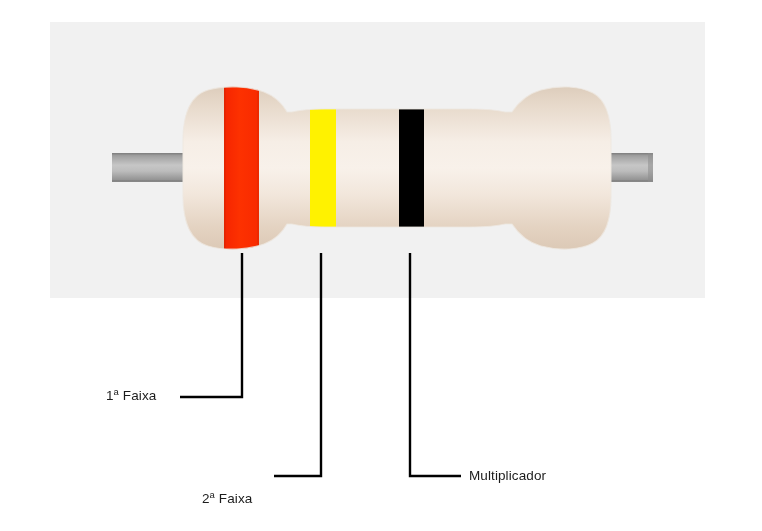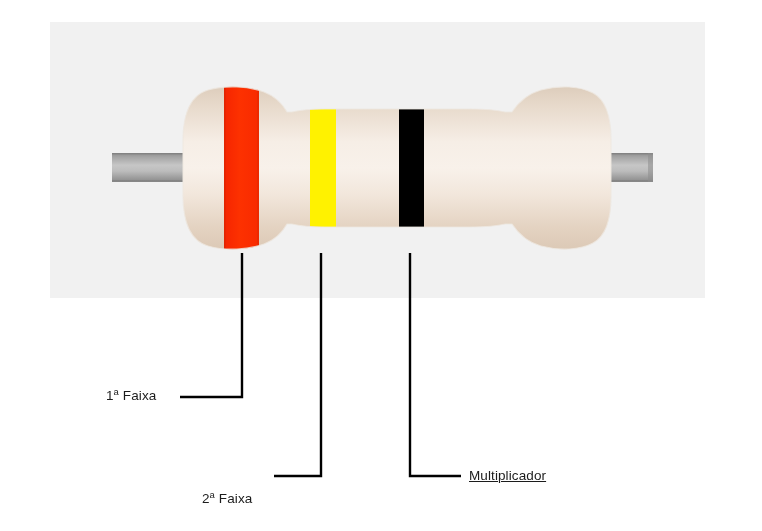--- a/index.html
+++ b/index.html
@@ -50,21 +50,21 @@
     white-space: nowrap;
     letter-spacing: .1px;
   }
   .label sup {
     font-size: 9.5px;
     vertical-align: super;
     line-height: 0;
   }
   #label-faixa1 { left: 106px; top: 388px; }
   #label-faixa2 { left: 202px; top: 467px; margin-top: 24px; }
-  #label-multiplicador { left: 469px; top: 468px; text-decoration: underline; }
+  #label-multiplicador { left: 469px; top: 468px; }
 </style>
 </head>
 <body>
 
 <div id="stage">
 
   <div class="panel"></div>
 
   <svg class="artboard" viewBox="0 0 762 531" width="762" height="531" xmlns="http://www.w3.org/2000/svg">
     <defs>

